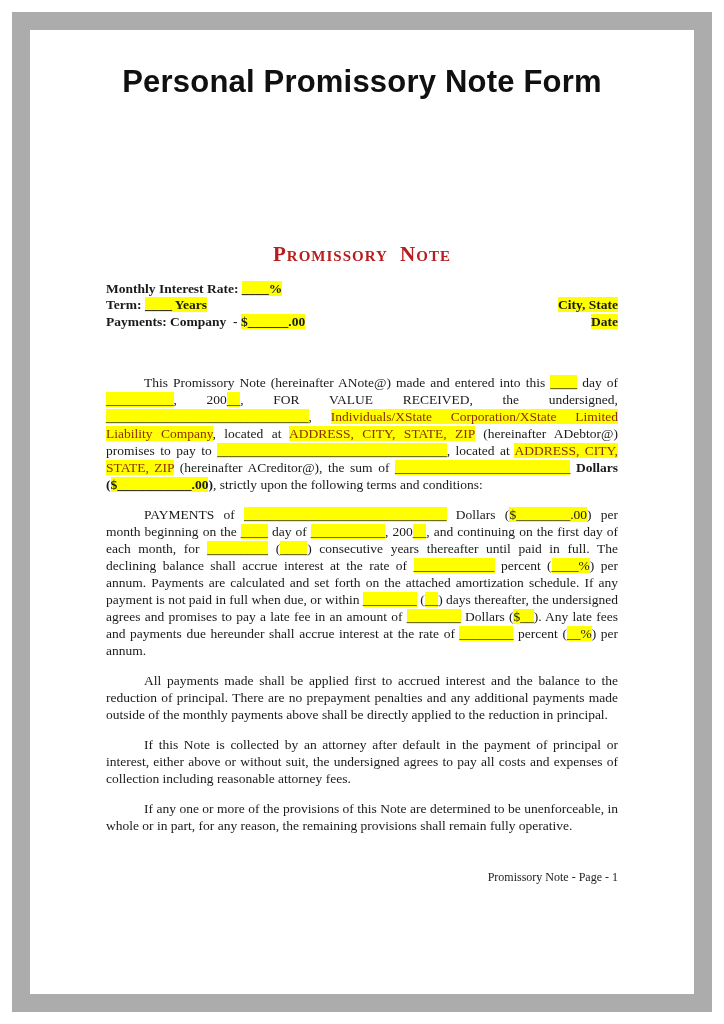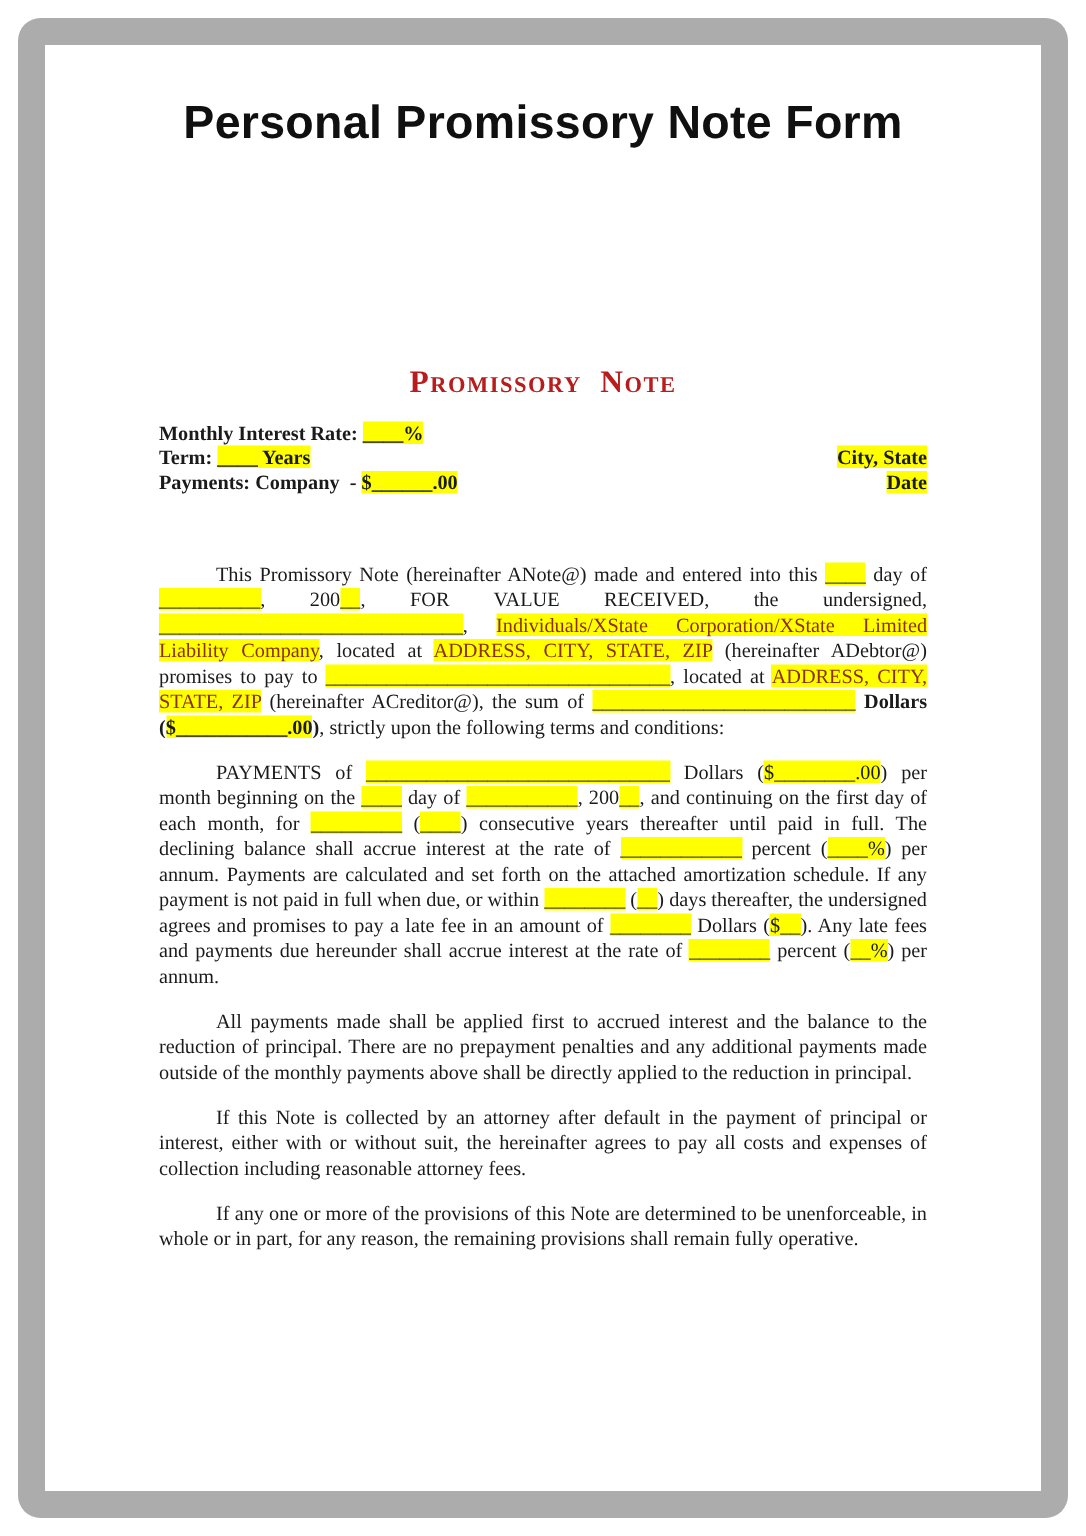--- a/index.html
+++ b/index.html
@@ -4,21 +4,21 @@
 <style>
   :root{
     --hl:#ffff00; --red:#8b2f00; --frame:#acacac; --ink:#1a1a1a;
   }
   html,body{margin:0;padding:0;}
   body{
     width:724px;height:1024px;background:#ffffff;
     font-family:"Liberation Serif","DejaVu Serif",serif;color:var(--ink);
   }
   .canvas{position:relative;width:724px;height:1024px;background:#ffffff;overflow:hidden;}
-  .frame{position:absolute;left:12px;top:12px;right:12px;bottom:12px;background:var(--frame);border-radius:15px;}
+  .frame{position:absolute;left:12px;top:12px;right:12px;bottom:12px;background:var(--frame);}
   .page{
     position:absolute;left:18px;top:18px;right:18px;bottom:18px;
     background:#ffffff;box-sizing:border-box;padding:0 76px;overflow:hidden;
   }
   .doc-title{
     margin:34px 0 0 0;text-align:center;
     font-family:"Liberation Sans","DejaVu Sans",sans-serif;
     font-weight:bold;font-size:31px;line-height:1.15;color:#101010;letter-spacing:.2px;
   }
   .note-heading{
@@ -65,20 +65,21 @@
         <div class="field-row">
           <div class="field-left"><span>Payments: Company  - </span><span class="hl">$______.00</span></div>
           <div class="field-right"><span class="hl">Date</span></div>
         </div>
       </div>
 
       <div class="body-text">
         <p class="para"><span>This Promissory Note (hereinafter ANote@) made and entered into this </span><span class="hl">____</span><span> day of </span><span class="hl">__________</span><span>, 200</span><span class="hl">__</span><span>, FOR VALUE RECEIVED, the undersigned, </span><span class="hl">______________________________</span><span>, </span><span class="hl red">Individuals/XState Corporation/XState Limited Liability Company</span><span>, located at </span><span class="hl red">ADDRESS, CITY, STATE, ZIP</span><span> (hereinafter ADebtor@) promises to pay to </span><span class="hl">__________________________________</span><span>, located at </span><span class="hl red">ADDRESS, CITY, STATE, ZIP</span><span> (hereinafter ACreditor@), the sum of </span><span class="hl">__________________________</span><span> </span><span class="b">Dollars (</span><span class="hl b">$___________.00</span><span class="b">)</span><span>, strictly upon the following terms and conditions:</span></p>
         <p class="para"><span>PAYMENTS of </span><span class="hl">______________________________</span><span> Dollars (</span><span class="hl">$________.00</span><span>) per month beginning on the </span><span class="hl">____</span><span> day of </span><span class="hl">___________</span><span>, 200</span><span class="hl">__</span><span>, and continuing on the first day of each month, for </span><span class="hl">_________</span><span> (</span><span class="hl">____</span><span>) consecutive years thereafter until paid in full. The declining balance shall accrue interest at the rate of </span><span class="hl">____________</span><span> percent (</span><span class="hl">____%</span><span>) per annum. Payments are calculated and set forth on the attached amortization schedule. If any payment is not paid in full when due, or within </span><span class="hl">________</span><span> (</span><span class="hl">__</span><span>) days thereafter, the undersigned agrees and promises to pay a late fee in an amount of </span><span class="hl">________</span><span> Dollars (</span><span class="hl">$__</span><span>). Any late fees and payments due hereunder shall accrue interest at the rate of </span><span class="hl">________</span><span> percent (</span><span class="hl">__%</span><span>) per annum.</span></p>
         <p class="para"><span>All payments made shall be applied first to accrued interest and the balance to the reduction of principal. There are no prepayment penalties and any additional payments made outside of the monthly payments above shall be directly applied to the reduction in principal.</span></p>
-        <p class="para"><span>If this Note is collected by an attorney after default in the payment of principal or interest, either with or without suit, the hereinafter agrees to pay all costs and expenses of collection including reasonable attorney fees.</span></p>
+        <p class="para"><span>If this Note is collected by an attorney after default in the payment of principal or interest, either above or without suit, the undersigned agrees to pay all costs and expenses of collection including reasonable attorney fees.</span></p>
         <p class="para"><span>If any one or more of the provisions of this Note are determined to be unenforceable, in whole or in part, for any reason, the remaining provisions shall remain fully operative.</span></p>
       </div>
 
+      <div class="footer">Promissory Note - Page - 1</div>
 
     </div>
   </div>
 </div>
 
 </body></html>

